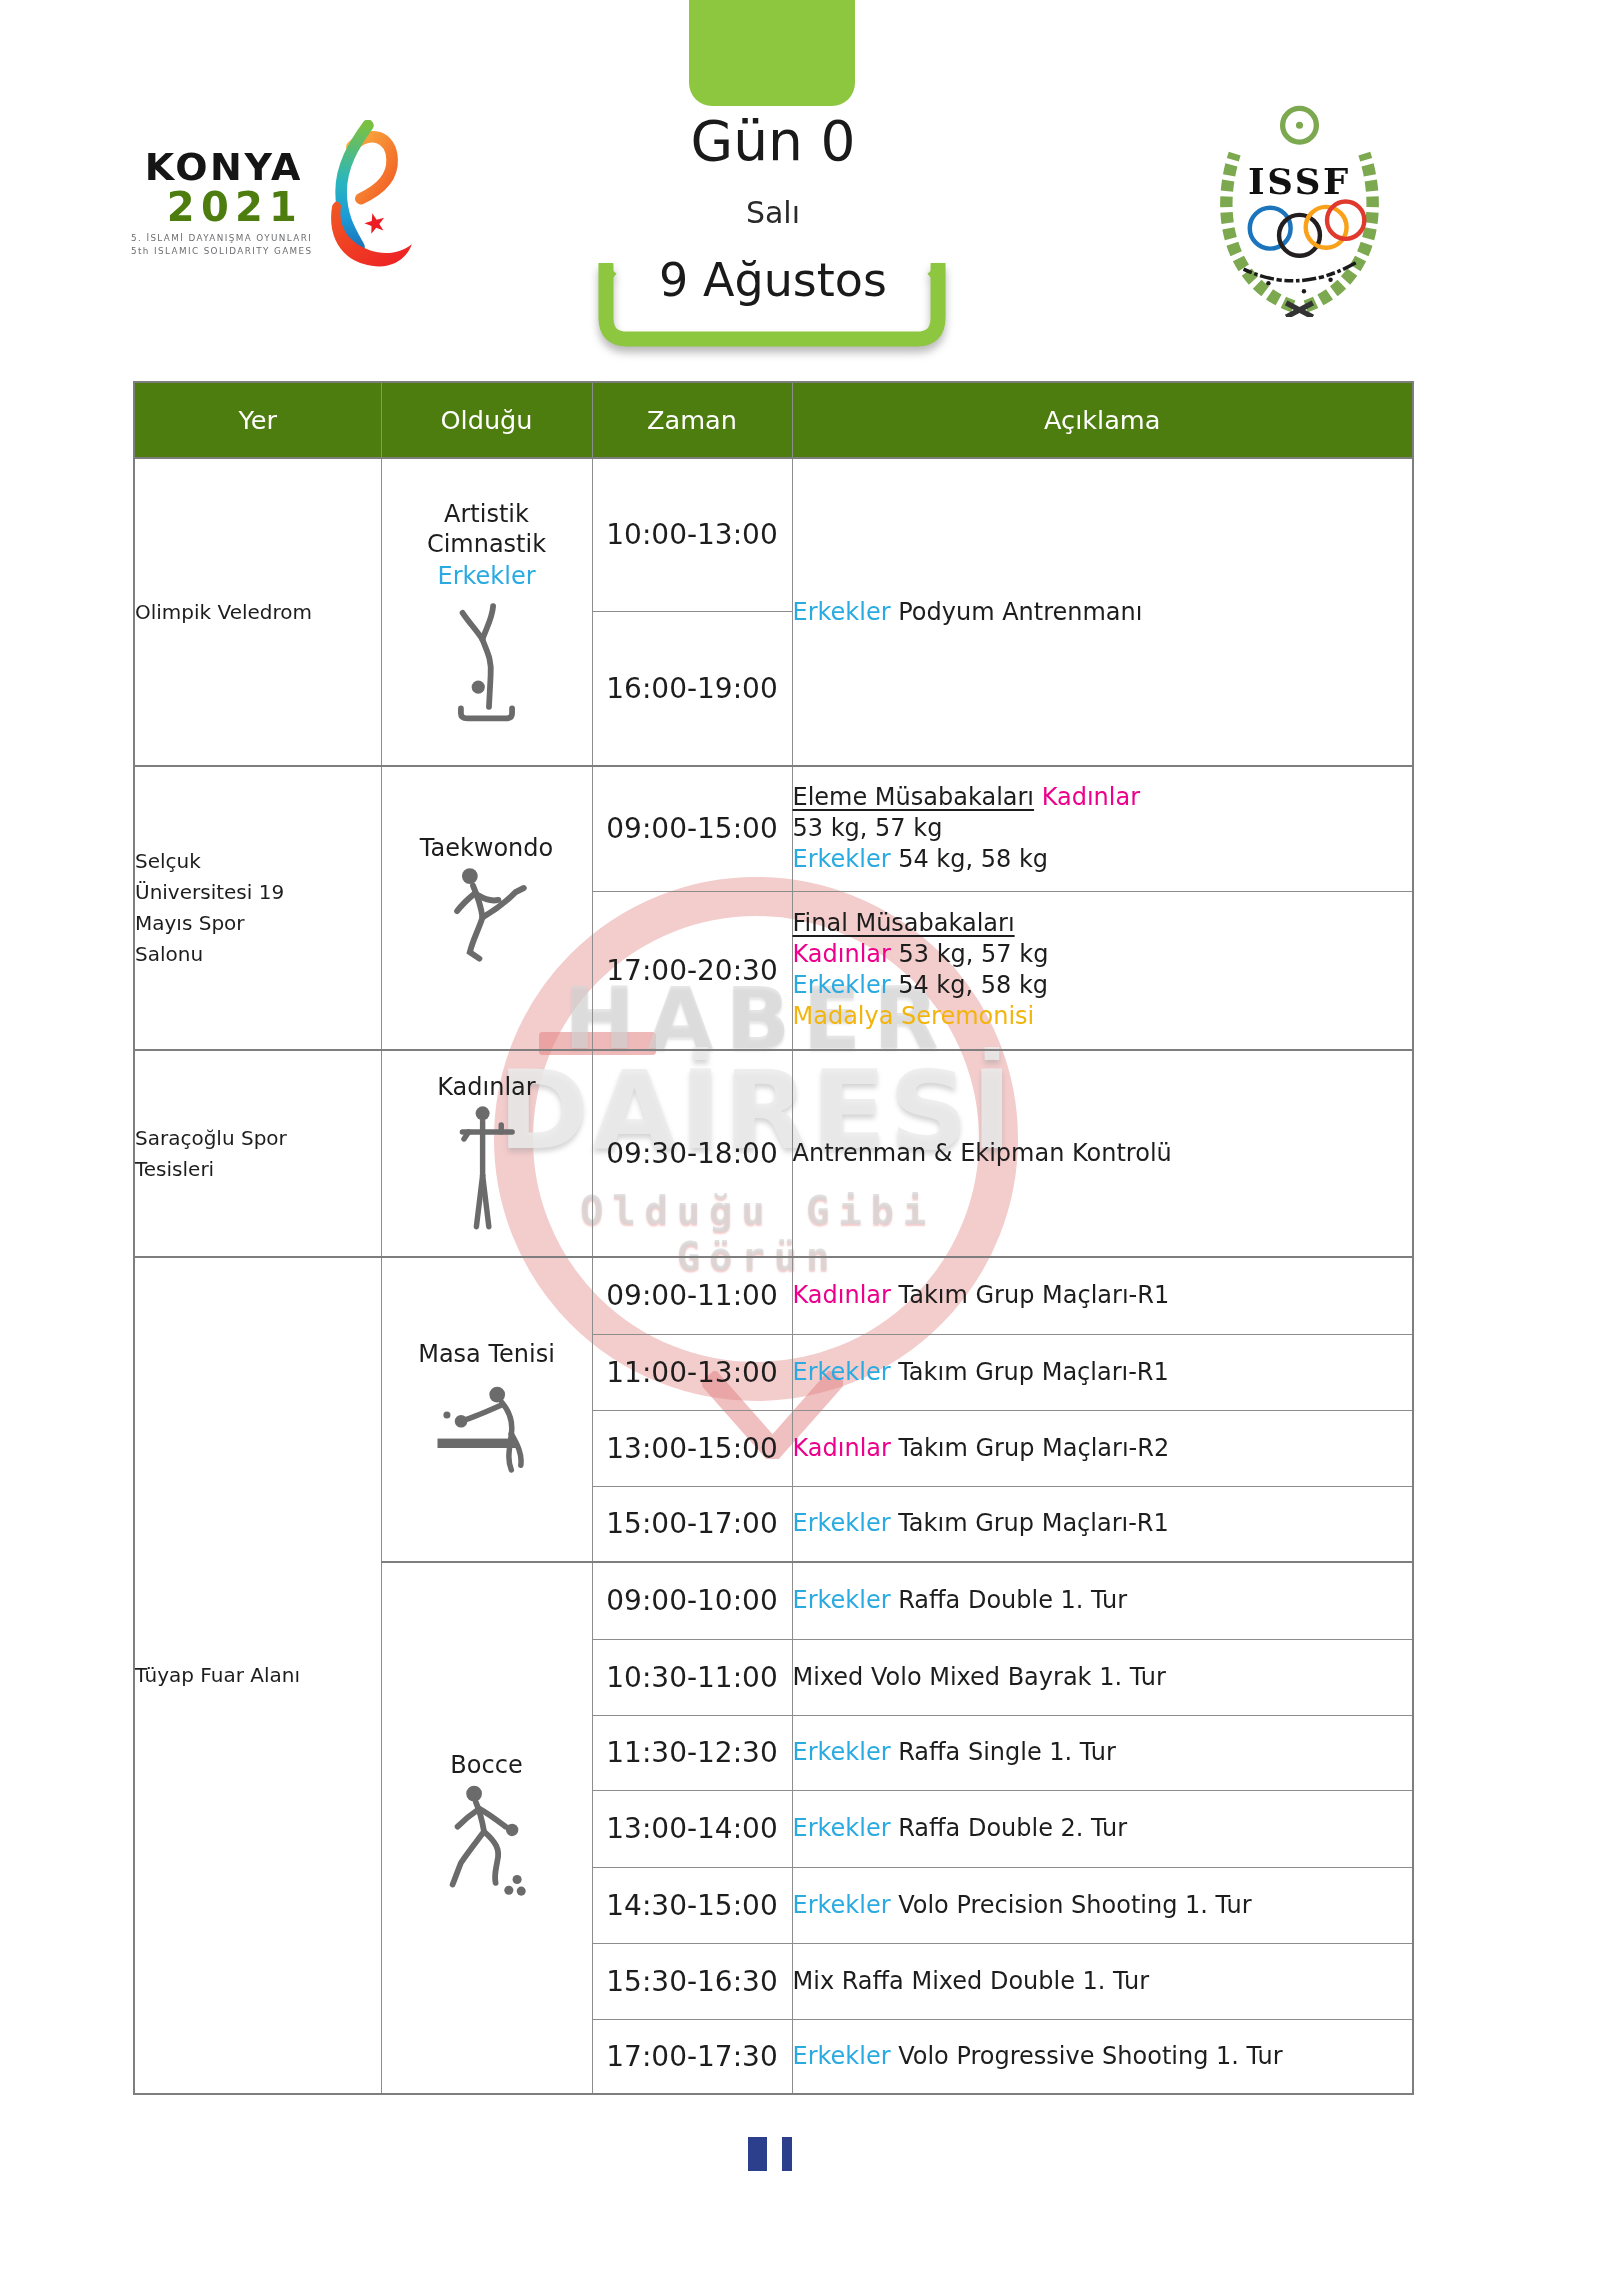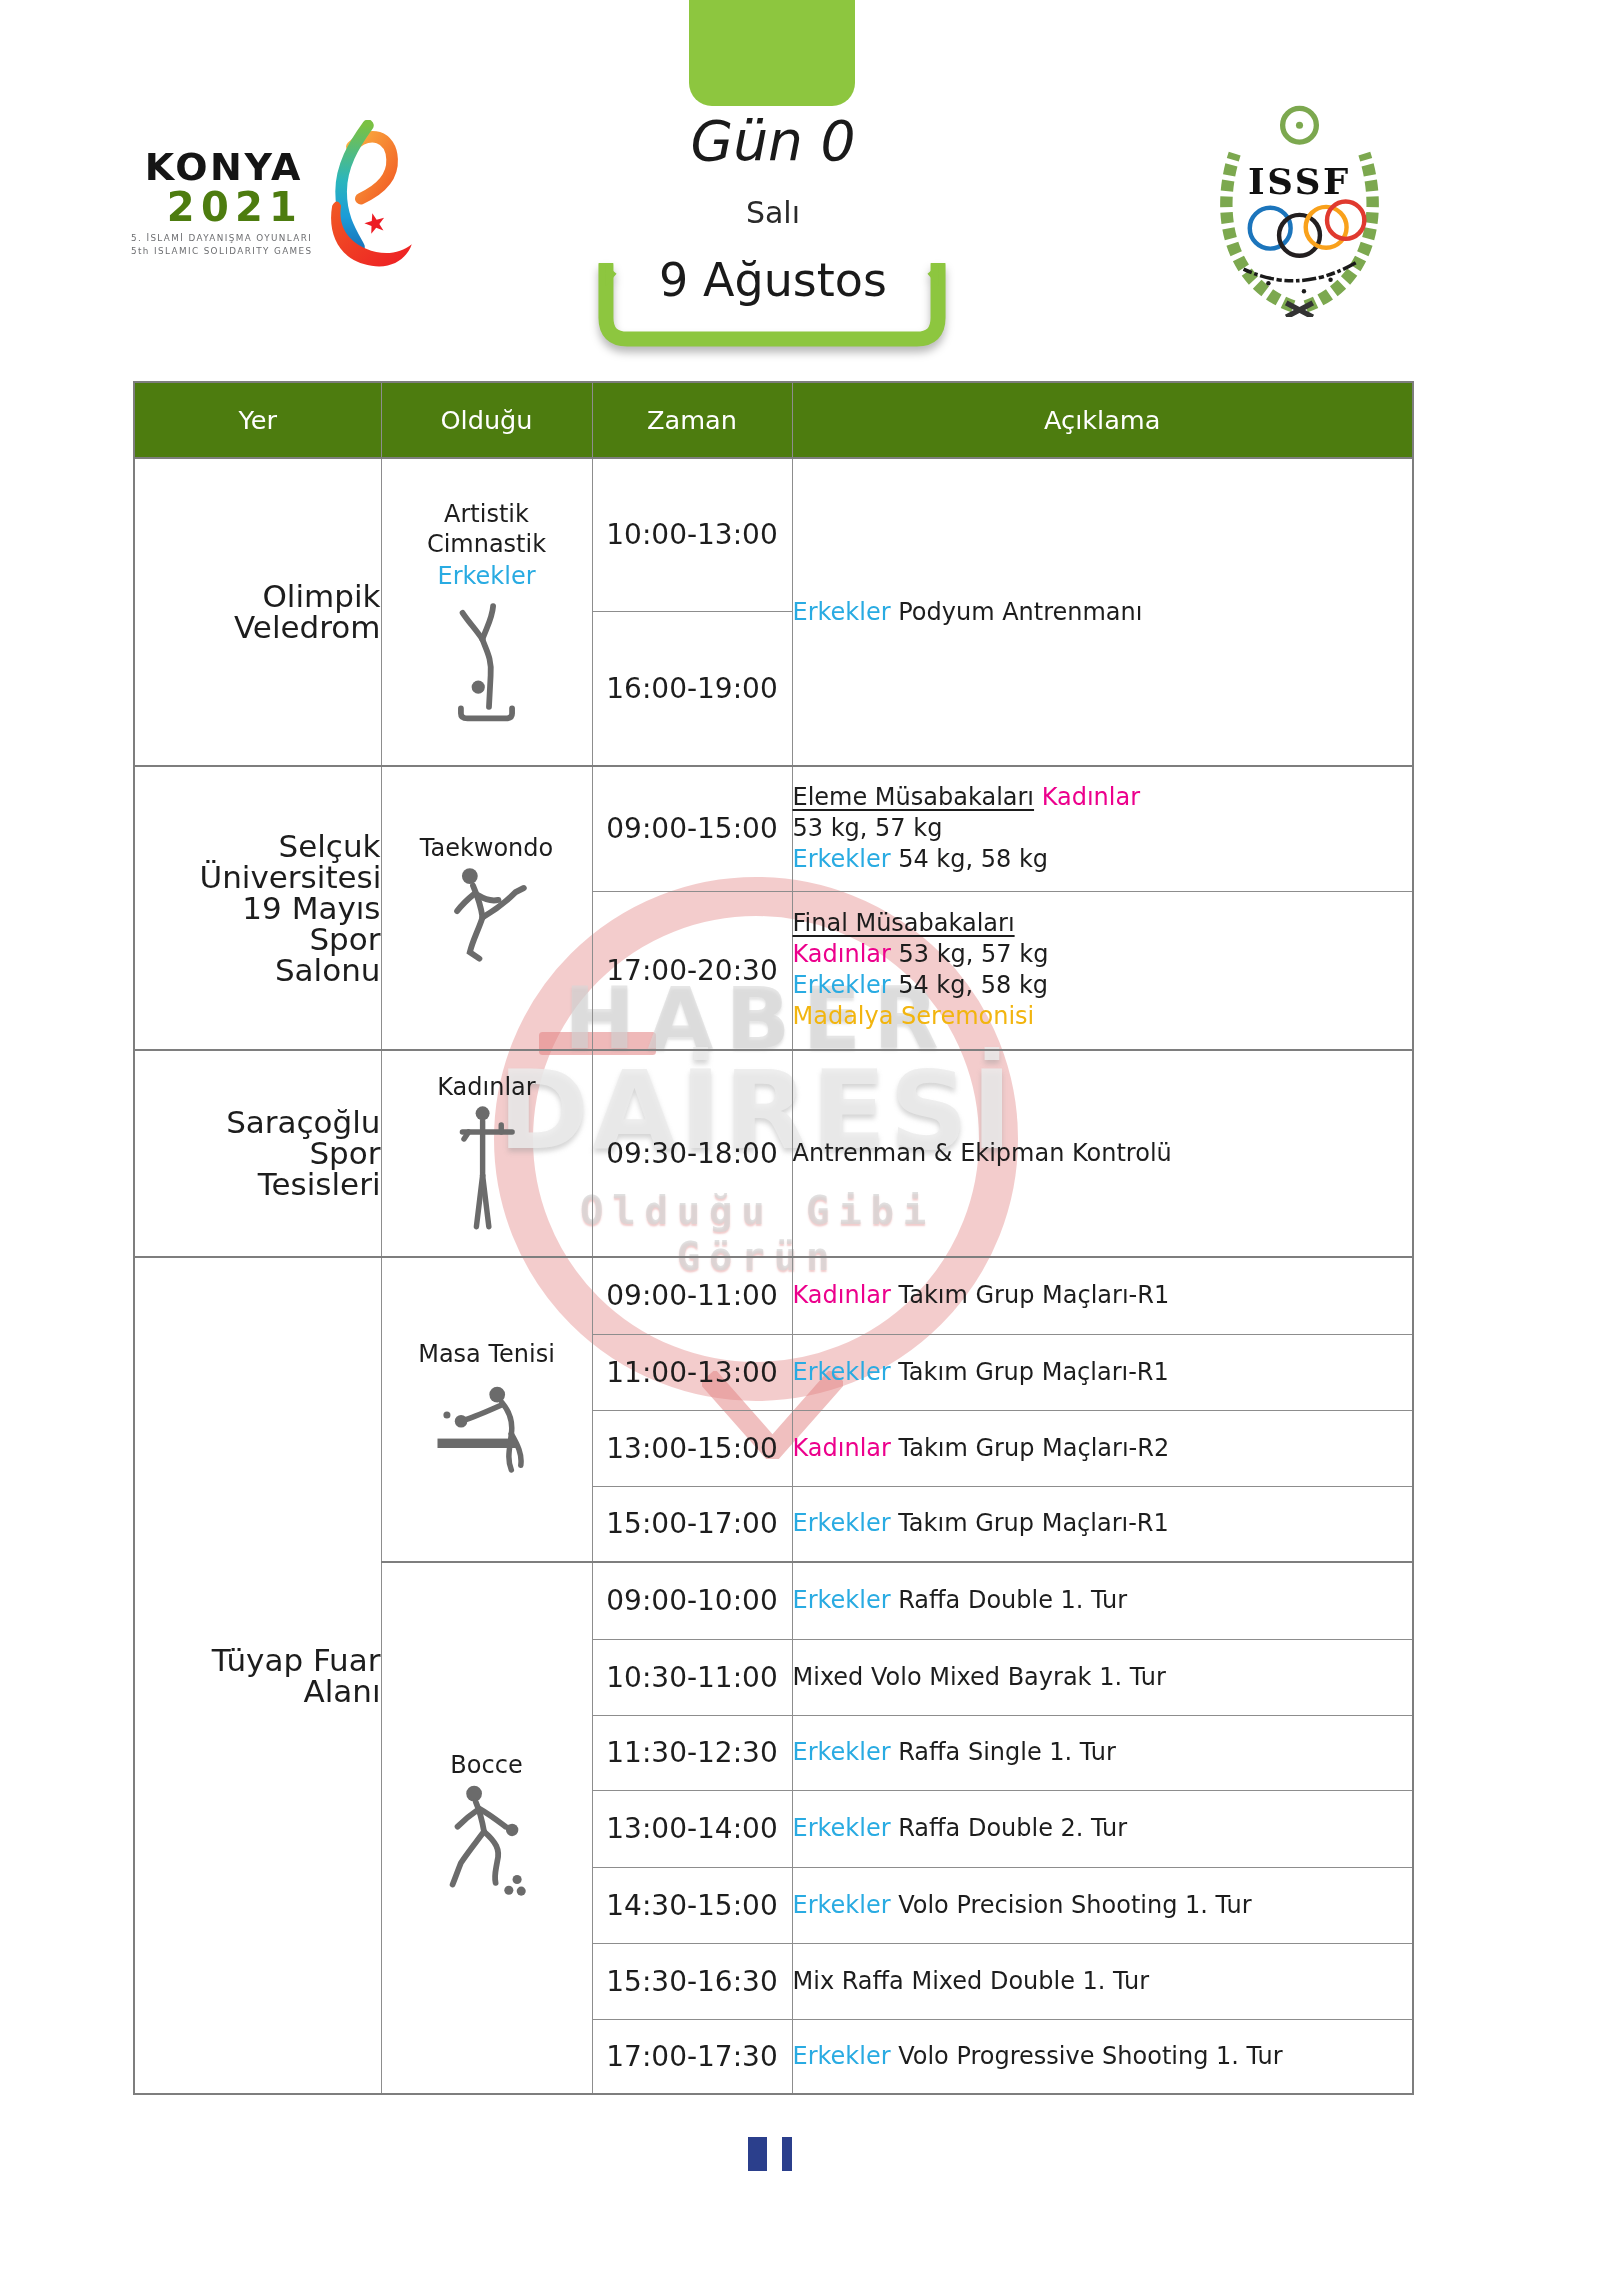--- a/index.html
+++ b/index.html
@@ -22,35 +22,35 @@
   .wm-g1{top:1188px;} .wm-g2{top:1234px;}
 
   
   .konya-block{left:131px;top:148px;width:172px;text-align:right;z-index:2;}
   .konya-title{font-size:38px;font-weight:bold;letter-spacing:2.6px;color:#151515;line-height:39px;}
   .konya-year{font-size:40px;font-weight:bold;letter-spacing:6.2px;color:#4d7c0f;line-height:41px;}
   .konya-sub{margin-top:5.3px;text-align:left;font-size:8.8px;letter-spacing:1.4px;color:#6d6e71;line-height:11.5px;white-space:nowrap;}
   .tulip{left:305px;top:120px;z-index:2;}
 
   .green-tab{left:689px;top:0;width:166px;height:106px;background:#8DC63F;border-radius:0 0 23px 23px;z-index:2;}
-  .t-day{left:508px;top:109px;width:530px;text-align:center;font-size:55px;color:#1a1a1a;z-index:2;font-style:italic;}
+  .t-day{left:508px;top:109px;width:530px;text-align:center;font-size:55px;color:#1a1a1a;z-index:2;}
   .t-weekday{left:508px;top:195px;width:530px;text-align:center;font-size:30px;color:#2a2a2a;z-index:2;}
   .t-date{left:508px;top:253px;width:530px;text-align:center;font-size:46px;color:#1a1a1a;z-index:2;}
   .bracket{left:598px;top:263px;z-index:1;filter:drop-shadow(0 6.2px 4.4px rgba(0,0,0,.28));}
   .issf{left:1197px;top:95px;z-index:2;}
 
   
   table.schedule{position:absolute;left:133px;top:381px;width:1278px;z-index:3;
                  border-collapse:collapse;table-layout:fixed;border:2.6px solid #7e7e7e;background:transparent;}
   .schedule th,.schedule td{border:1.8px solid #8d8d8d;padding:0;vertical-align:middle;}
   .schedule th{background:#4d7c0f;color:#ffffff;font-size:25.6px;font-weight:400;height:74px;text-align:center;}
   tr.sec>td,tr.subsec>td{border-top:2.6px solid #7e7e7e;}
   .rh173{height:153px}.rh175{height:155px}.rh142{height:125px}.rh180{height:159px}
   .rh235{height:207px}.rh87{height:77px}.rh86{height:76px}.rh85{height:75px}
-  .venue{text-align:right;font-size:31px;line-height:31px;}
+  .venue{text-align:left;font-size:20px;line-height:31px;}
   .venue .vw{display:inline-block;max-width:185px;}
   .sportcell{text-align:center;}
   .sportcell .sw{display:flex;flex-direction:column;align-items:center;justify-content:center;gap:2px;}
   .sportname{font-size:24px;line-height:30px;max-width:141px;}
   .sportname.wide{max-width:194px;}
   .gender-line{font-size:24px;line-height:30px;}
   .time{text-align:center;font-size:28px;}
   .desc{font-size:24px;line-height:31px;padding-left:12.4px;padding-right:5.3px;text-align:left;}
   .men{color:#29ABE2;}
   .women{color:#EC008C;}

